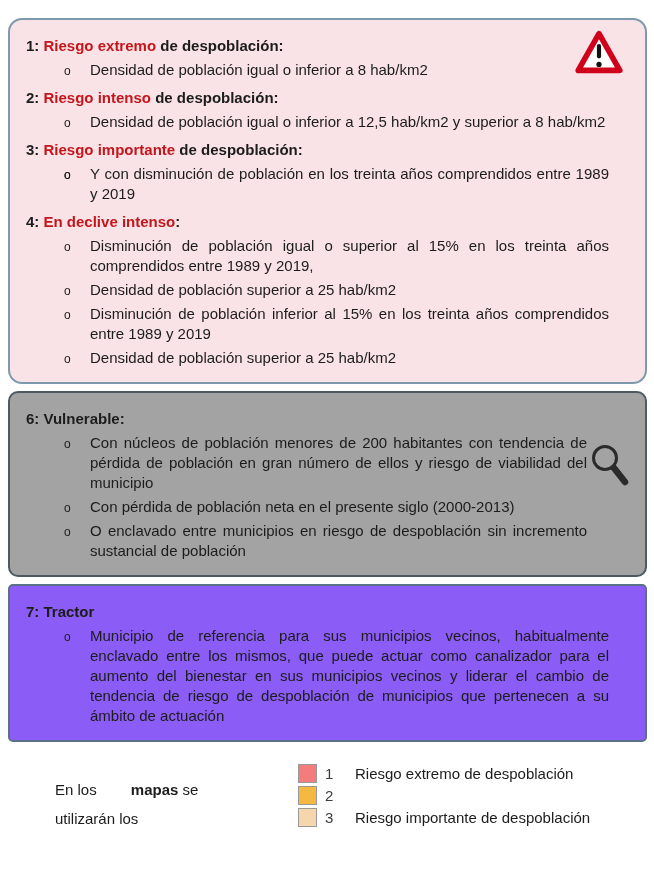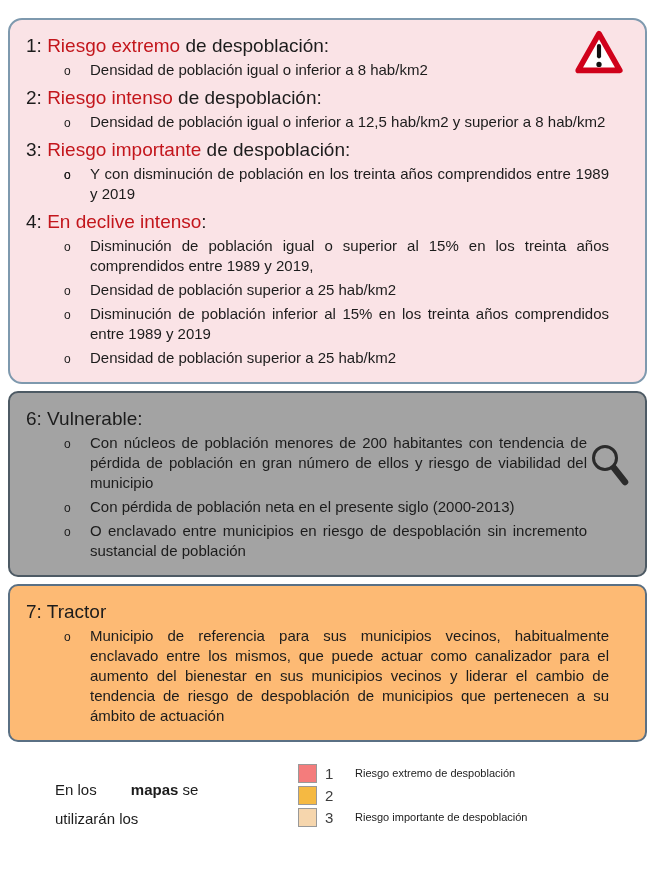--- a/index.html
+++ b/index.html
@@ -8,42 +8,42 @@
     width:654px;height:869px;overflow:hidden;background:#ffffff;
     font-family:"Liberation Sans", sans-serif;color:#1c1c1c;
   }
   #boxes{padding-top:18px;}
   .box{
     position:relative;box-sizing:border-box;
     margin:0 7px 0 8px;border:2px solid #666;
     padding:8px 36px 10px 16px;background:#eee;
   }
   .box + .box{margin-top:7px;}
-  .heading{font-weight:normal;font-size:19px;line-height:20px;margin:8px 0 4px;}
+  .heading{font-weight:bold;font-size:15px;line-height:20px;margin:8px 0 4px;}
   .heading .red{color:var(--red);}
   .bullet{
     position:relative;margin:4px 0;padding-left:64px;
     font-size:15px;line-height:20px;text-align:justify;
   }
   .bullet .marker{
     position:absolute;left:38px;top:1px;font-size:12px;line-height:20px;color:#1c1c1c;
   }
   .b1 .bullet{margin-right:22px;}
   .icon-warning{position:absolute;top:10px;right:22px;}
   .icon-magnifier{position:absolute;top:48px;right:14px;}
   
   .legend{display:flex;margin:20px 0 0 55px;}
   .legend-intro{width:200px;font-size:15px;line-height:29px;padding-top:13px;}
   .legend-intro p{margin:0;}
   .legend-intro .bold{font-weight:bold;margin-left:30px;}
   .legend-list{margin-left:43px;}
   .legend-row{display:flex;align-items:center;height:22px;}
   .swatch{width:19px;height:19px;box-sizing:border-box;border:1px solid #999999;}
   .legend-num{width:16px;margin-left:8px;font-size:15px;color:#3d3d3d;}
-  .legend-label{margin-left:14px;font-size:11px;color:#1c1c1c;}
+  .legend-label{margin-left:14px;font-size:15px;color:#1c1c1c;}
 </style>
 </head>
 <body>
 
 <main>
   <div id="boxes">
       <section class="box b0" style="background: rgb(250, 227, 230); border-color: rgb(126, 153, 174); border-radius: 14px;">
     <div class="items">
           <div class="heading"><span>1: </span><span class="red">Riesgo extremo</span><span> de despoblación:</span></div>
           <div class="bullet"><span class="marker">o</span><span>Densidad de población igual o inferior a 8 hab/km2</span></div>
@@ -71,21 +71,21 @@
           <div class="bullet"><span class="marker">o</span><span>Con núcleos de población menores de 200 habitantes con tendencia de pérdida de población en gran número de ellos y riesgo de viabilidad del municipio</span></div>
           <div class="bullet"><span class="marker">o</span><span>Con pérdida de población neta en el presente siglo (2000-2013)</span></div>
           <div class="bullet"><span class="marker">o</span><span>O enclavado entre municipios en riesgo de despoblación sin incremento sustancial de población</span></div>
         </div>
 
     <svg class="icon-magnifier" width="44" height="52" viewBox="0 0 44 52">
       <circle cx="18" cy="17" r="11.5" fill="none" stroke="#2b2b2b" stroke-width="3"></circle>
       <line x1="27" y1="27" x2="38" y2="41" stroke="#2b2b2b" stroke-width="6.5" stroke-linecap="round"></line>
     </svg>
   </section>
-      <section class="box b2" style="background: #fdba74; border-color: rgb(90, 112, 132); border-radius: 10px;">
+      <section class="box b2" style="background: #8b5cf6; border-color: rgb(90, 112, 132); border-radius: 5px;">
     <div class="items">
           <div class="heading"><span>7: Tractor</span></div>
           <div class="bullet"><span class="marker">o</span><span>Municipio de referencia para sus municipios vecinos, habitualmente enclavado entre los mismos, que puede actuar como canalizador para el aumento del bienestar en sus municipios vecinos y liderar el cambio de tendencia de riesgo de despoblación de municipios que pertenecen a su ámbito de actuación</span></div>
         </div>
 
   </section>
     </div>
 
   <section class="legend">
     <div class="legend-intro">

